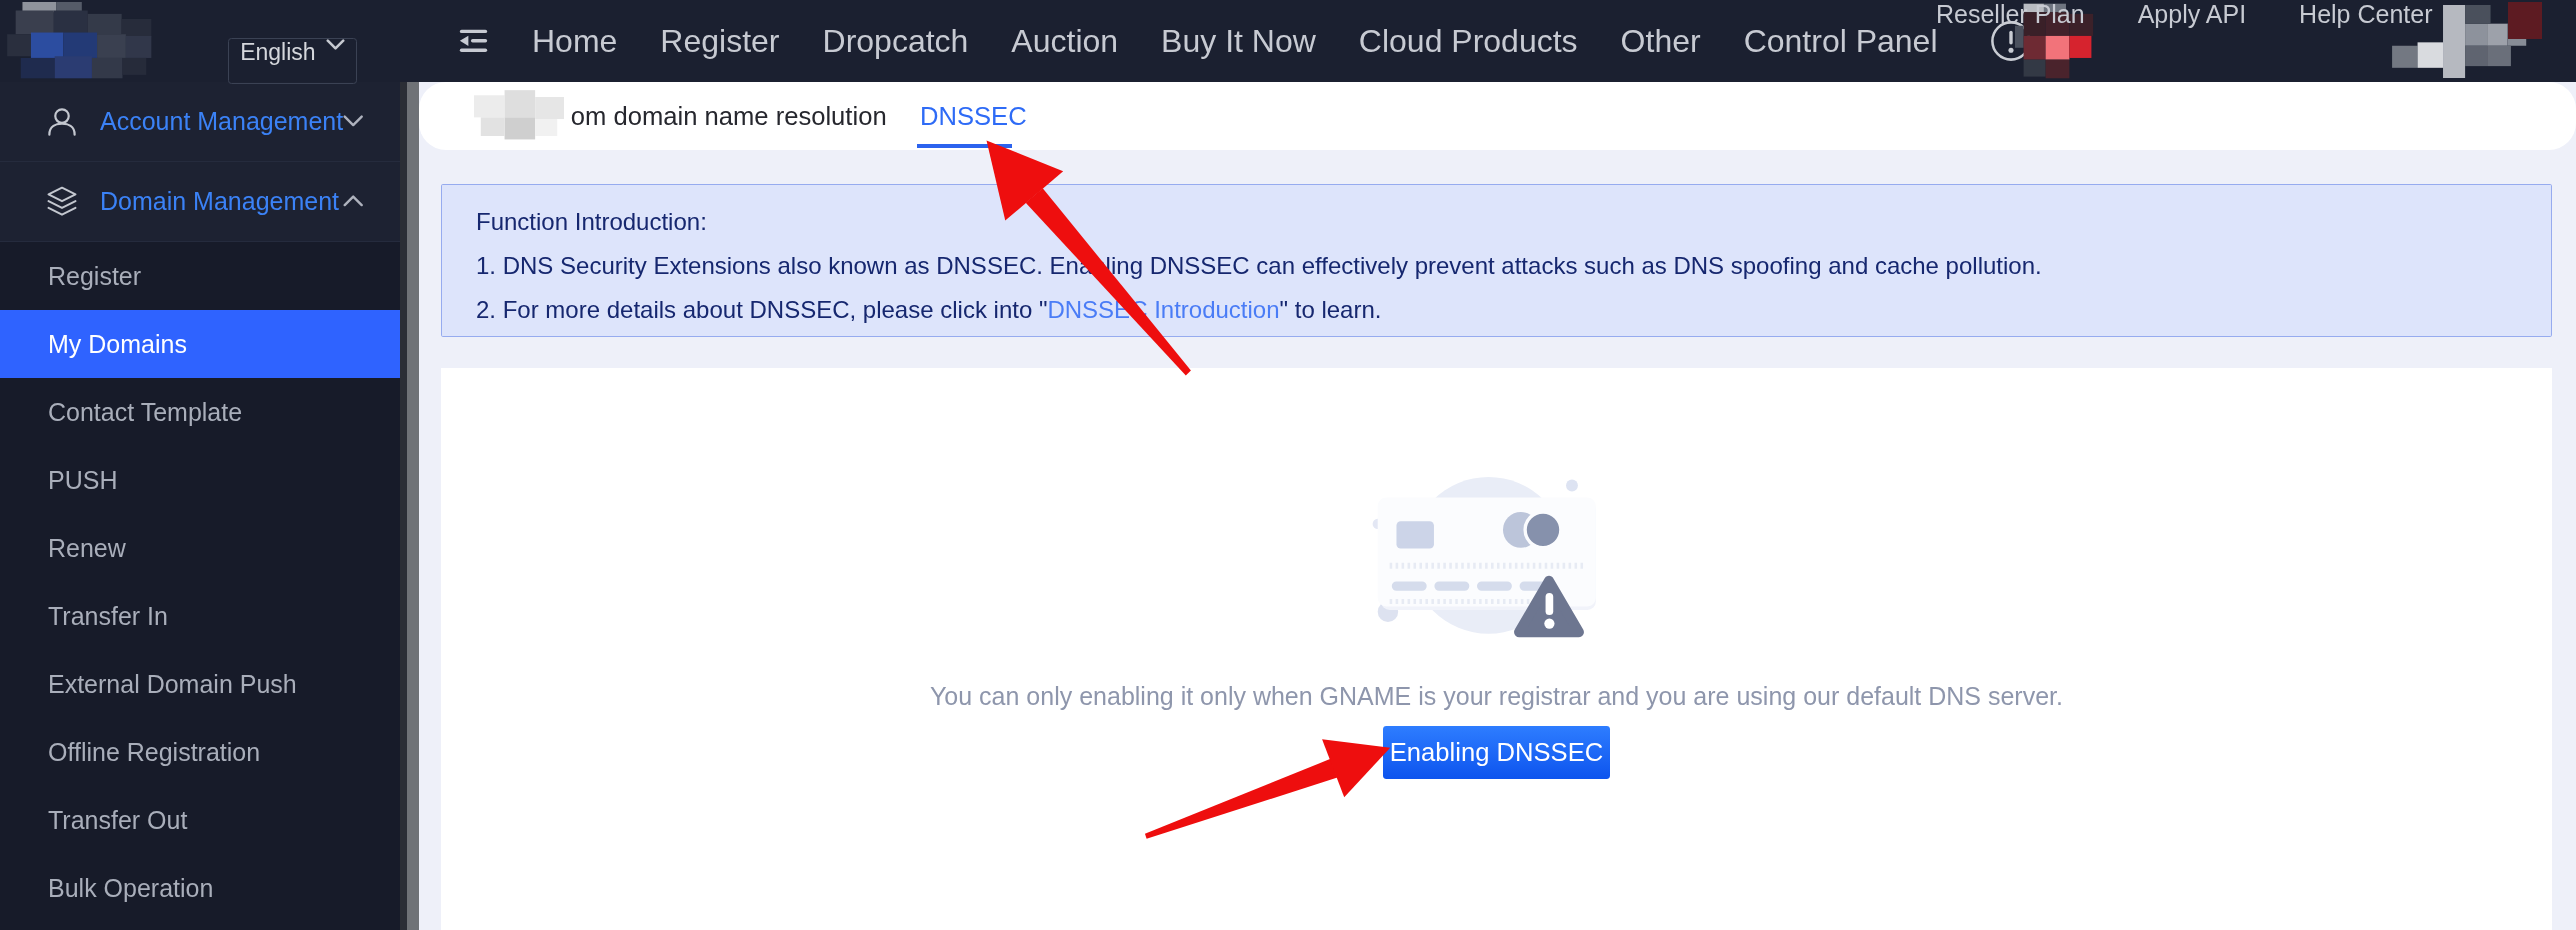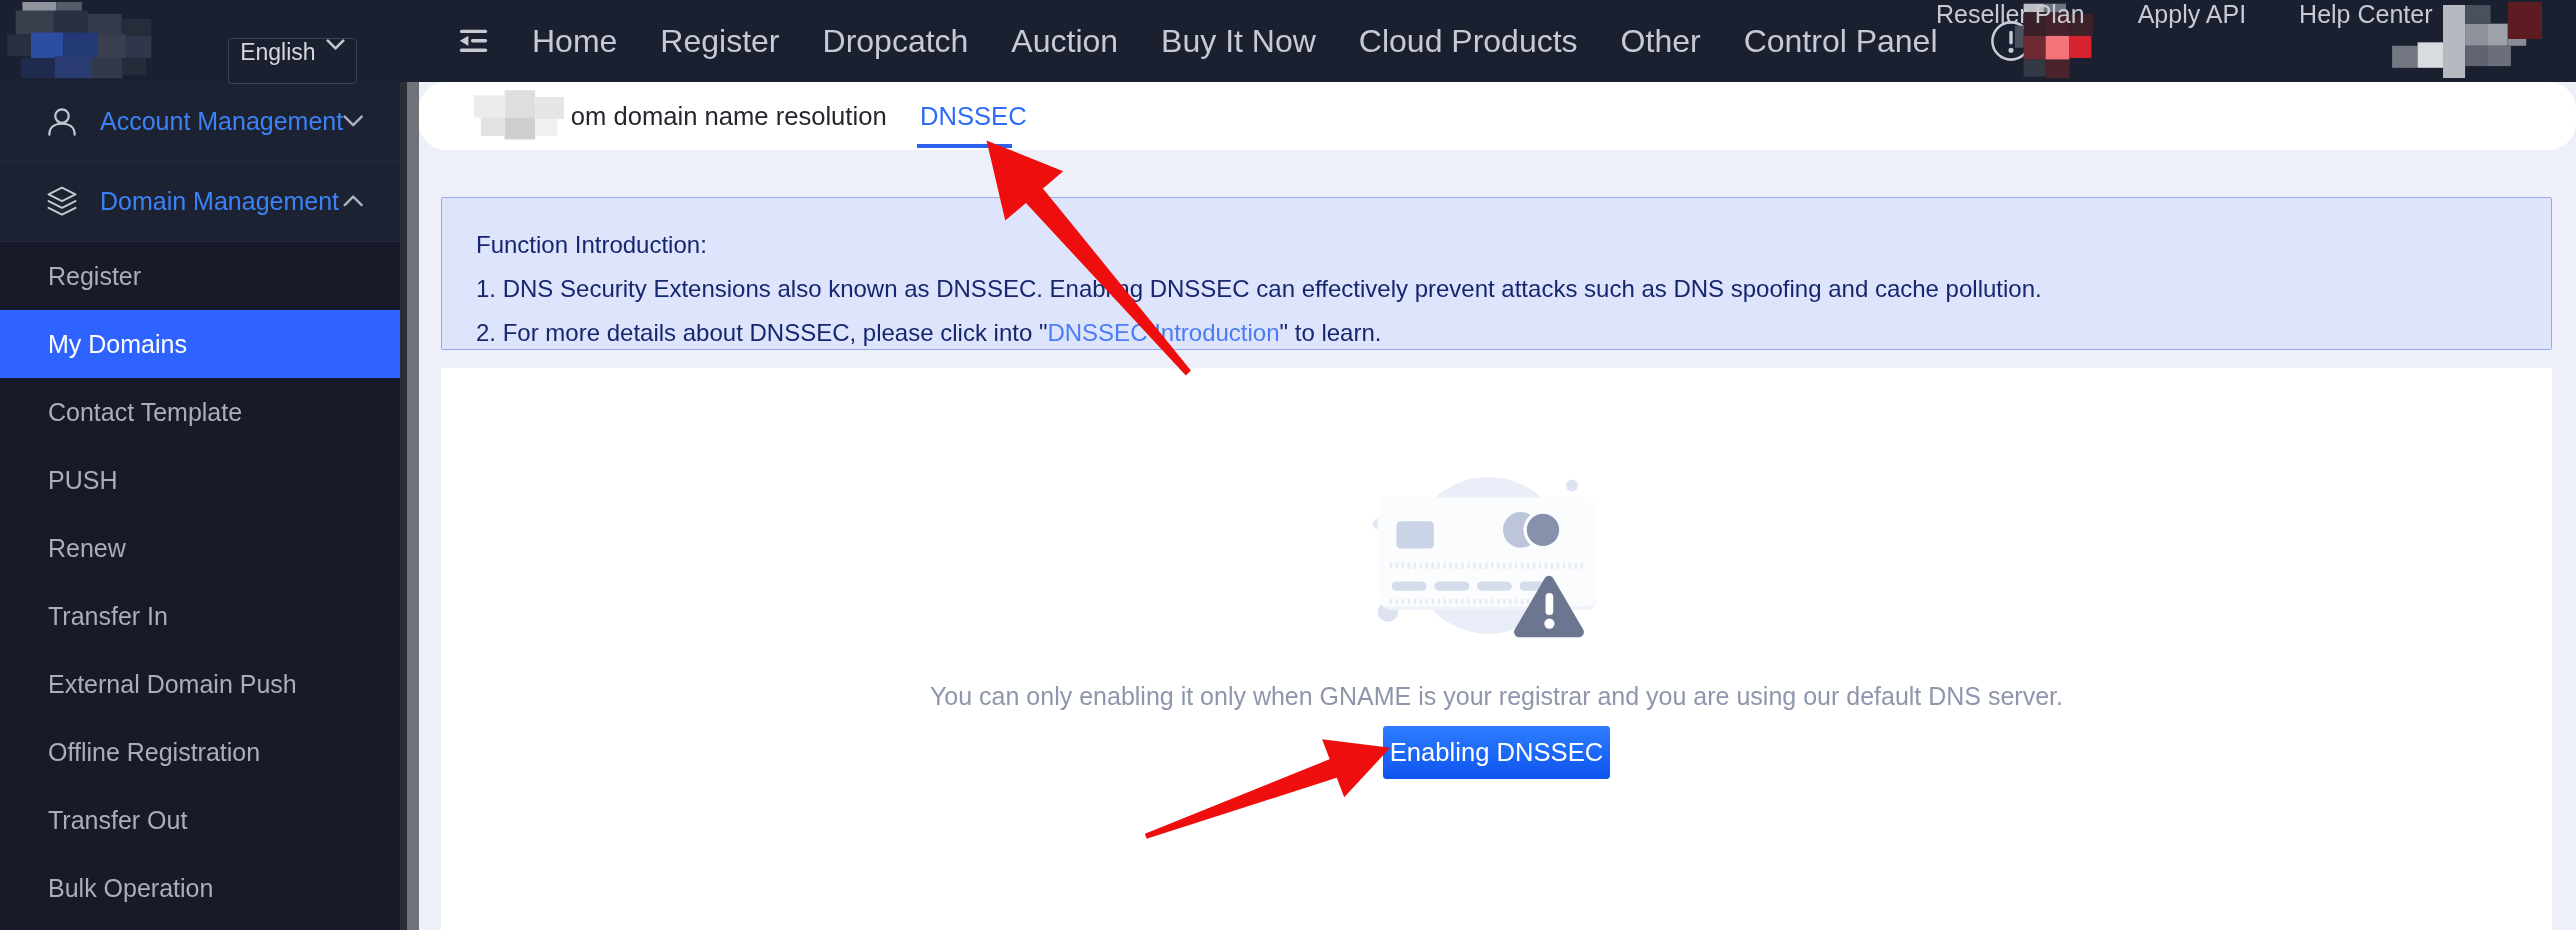--- a/index.html
+++ b/index.html
@@ -40,21 +40,21 @@
   
   .main{position:absolute;left:419px;top:82px;width:2157px;height:848px;background:#eef0f9;}
   .tabbar{position:absolute;left:0;top:0;width:2157px;height:68px;background:#ffffff;border-radius:27px;}
   .tab{position:absolute;top:0;height:68px;display:flex;align-items:center;cursor:pointer;}
   .tab1{left:55px;gap:6.8px;color:#26272e;font-size:25.6px;}
   .tab2{left:501px;color:#2e6bf6;font-size:25.6px;}
   .tab2 .underline{position:absolute;left:-3.4px;bottom:1.7px;width:95px;height:4.3px;background:#2c63ee;}
   .tabblob{display:block;}
 
   .infobox{position:absolute;left:22px;top:102px;width:2111px;height:153px;background:#dde4fb;
-           border:1.7px solid #96abef;border-radius:1.7px;padding:25px 0 0 34px;color:#16276f;margin-top:13px;}
+           border:1.7px solid #96abef;border-radius:1.7px;padding:15px 0 0 34px;color:#16276f;}
   .infobox p{margin:0;font-size:24px;line-height:44px;}
   .infobox .link{color:#4a7cf6;text-decoration:none;cursor:pointer;}
 
   .card{position:absolute;left:22px;top:286px;width:2111px;height:615px;background:#ffffff;
         display:flex;flex-direction:column;align-items:center;}
   .illo{margin-top:92px;}
   .notice{margin:8.5px 0 0 0;color:#8e96ac;font-size:25px;}
   .primary{margin-top:15.3px;width:227px;height:53px;border:0;border-radius:3.4px;cursor:pointer;
            background:linear-gradient(#2e7dff,#0d54ee);color:#ffffff;font-size:25.6px;
            font-family:"Liberation Sans",sans-serif;}

